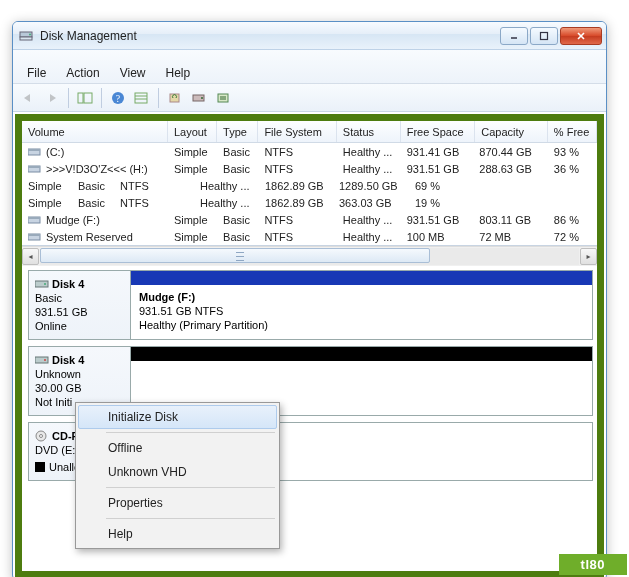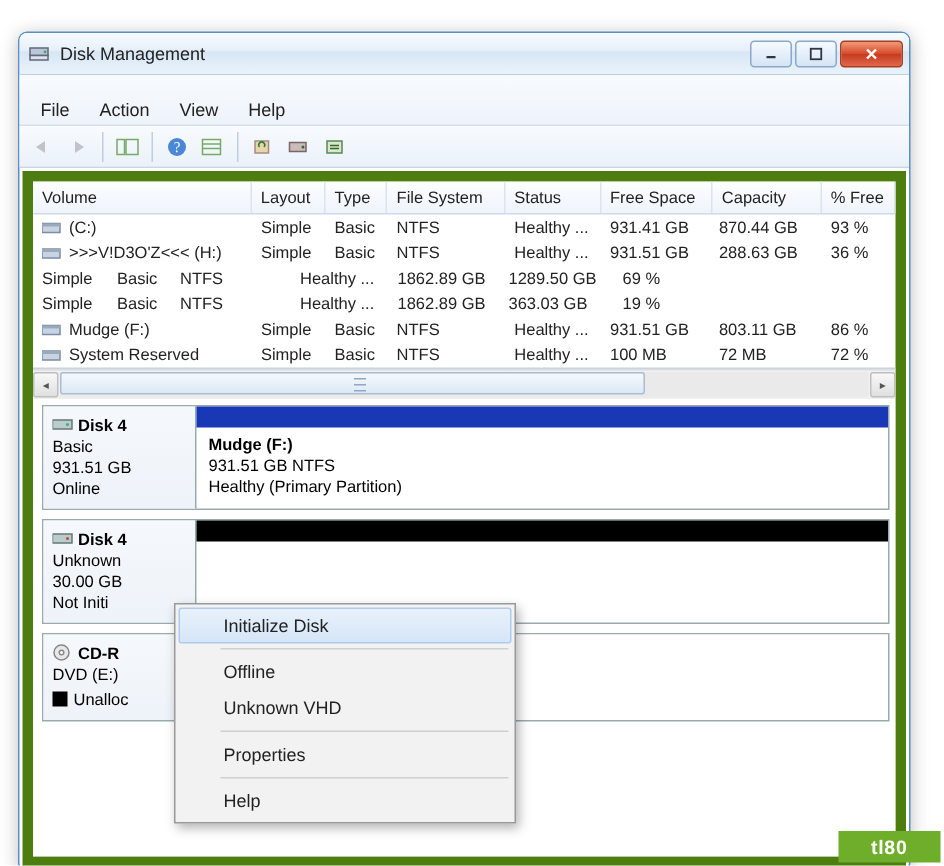--- a/index.html
+++ b/index.html
@@ -99,24 +99,23 @@
 }
 .disk-label .dname{font-weight:bold;}
 .disk-label .diskicon{display:inline-block;width:14px;height:12px;margin-right:3px;vertical-align:-2px;}
 .disk-part { flex:1; display:flex; flex-direction:column; }
 .part-header { height:14px; }
 .part-body { padding:5px 8px; font-size:11px; line-height:14px; }
 .disk4-hdr { background:#1838b5; }
 .disk5-hdr { background:#000; }
 .cd-row .disk-part { background:#fff; }
 .ctx-menu {
-  position:absolute; left:75px; top:402px; width:228px;
+  position:absolute; left:75px; top:402px; width:205px;
   background:#f2f2f2; border:1px solid #999; box-shadow:2px 3px 7px rgba(0,0,0,0.3);
   padding:2px;
-  margin-left:41px;
 }
 .ctx-item { padding:5px 8px 5px 30px; font-size:12px; color:#222; }
 .ctx-item.hover { background:linear-gradient(#e8f1fb,#d5e6f8); border:1px solid #aecbec; border-radius:2px; padding:4px 7px 4px 29px;}
 .ctx-sep { height:1px; background:#d0d0d0; margin:3px 2px 3px 28px; }
 .watermark {
   position:absolute; right:2px; bottom:2px;
   background:#6fae2a; color:#fff; font-weight:bold; font-size:13px; padding:3px 22px;
   font-family: Arial, sans-serif; letter-spacing:0.5px;
 }
 svg { display:block; }

